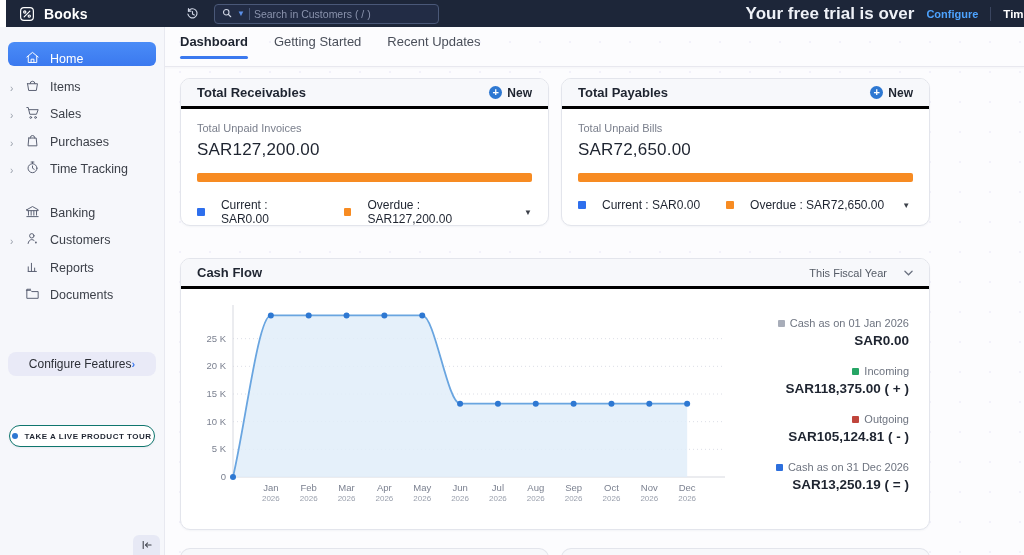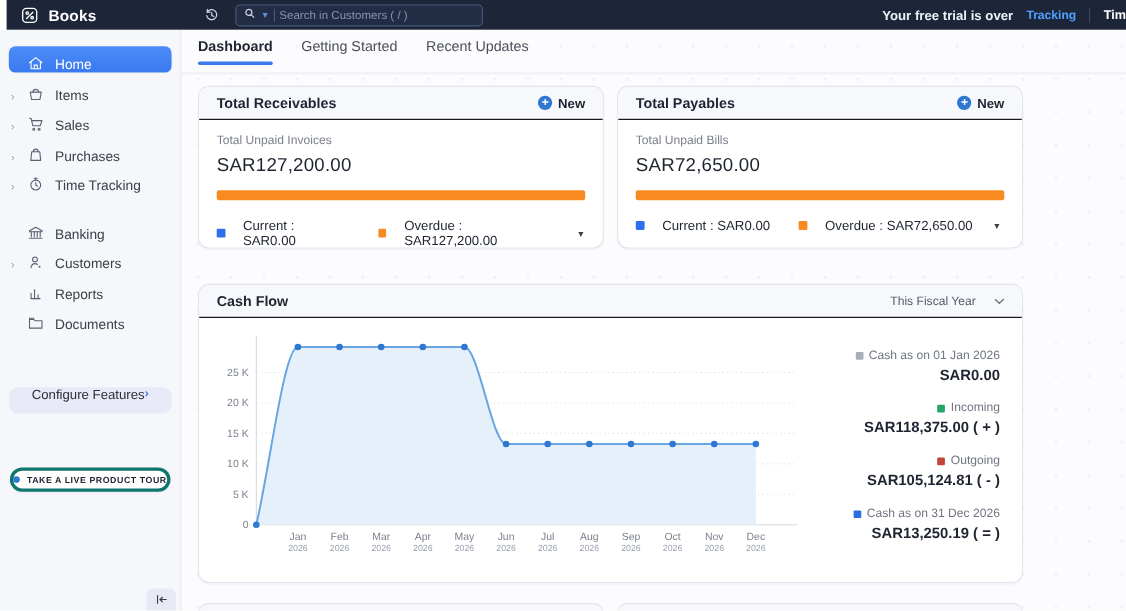--- a/index.html
+++ b/index.html
@@ -14,43 +14,43 @@
   .app-name { font-size:14px; font-weight:bold; letter-spacing:.2px; }
   .history-btn { margin-left:14px; margin-right:14px; cursor:pointer; display:flex; align-items:center; }
   .searchbox { width:225px; height:20px; border:1px solid #4a5878; border-radius:4px;
     background:#222c45; display:flex; align-items:center; padding:0 6px; gap:4px; }
   .searchbox input { flex:1; background:transparent; border:none; outline:none;
     color:#cfd5e4; font-size:10.5px; font-family:"Liberation Sans",sans-serif; }
   .searchbox input::placeholder { color:#8a93ad; }
   .search-chev { color:#5b8fe8; font-size:8px; }
   .search-divider { width:1px; height:12px; background:#4a5878; }
   .topbar-right { margin-left:auto; display:flex; align-items:center; gap:12px; padding-right:0; }
-  .trial-text { font-size:12px; color:#eef1f7; font-weight:bold; }
+  .trial-text { font-size:17px; color:#eef1f7; font-weight:bold; }
   .subscribe { font-size:11px; color:#4da3ff; font-weight:bold; cursor:pointer; }
   .top-divider { width:1px; height:14px; background:#3a4560; }
   .org-name { font-size:11.5px; font-weight:bold; color:#fff; white-space:nowrap; }
 
   
   .sidebar { position:absolute; top:27px; left:0; width:165px; height:528px;
     background:#f6f7fb; border-right:1px solid #e8e9f0; z-index:20; }
   .nav-item { height:27.5px; display:flex; align-items:flex-end; padding-left:10px;
     cursor:pointer; color:#3c4049; font-size:12.5px; position:relative; }
   .nav-item .chev { width:14px; font-size:10px; color:#9aa0ab; }
   .nav-item .no-chev { width:14px; }
   .nav-item .nav-icon { width:17px; height:17px; margin-right:9px; color:#5a6072; display:flex; }
   .nav-item.active { background:linear-gradient(#4a8cf7,#3b79ef); color:#fff;
     margin:0 8px; border-radius:6px; padding-left:2px; height:24px; }
   .nav-item.active .nav-icon { color:#fff; margin-left:14px; }
   .nav-group-gap { height:16px; }
   .sidebar-top-pad { height:15px; }
   .configure-pill { margin:50px 8px 0 8px; height:24px; background:#e9eaf7; border-radius:8px;
-    display:flex; justify-content:center; gap:0; cursor:pointer;
+    display:flex; align-items:center; justify-content:center; gap:0; cursor:pointer;
     font-size:12px; color:#2c2f36; }
   .configure-pill .chev-r { color:#3b79ef; font-size:11px; font-weight:bold; }
-  .tour-pill { margin:49px 9px 0 9px; height:22px; background:#fff; border:3px solid #0f766e;
+  .tour-pill { margin:49px 9px 0 9px; height:22px; background:#fff; border:1px solid #0f766e;
     border-radius:12px; display:flex; align-items:center; justify-content:center; gap:6px;
     cursor:pointer; box-shadow:0 1px 2px rgba(30,40,70,.06); }
   .tour-dot { width:6px; height:6px; border-radius:50%; background:#2e78d2; }
   .tour-label { font-size:8px; font-weight:bold; letter-spacing:.5px; color:#1e2430; }
   .collapse-btn { position:absolute; bottom:0; right:4px; width:27px; height:20px;
     background:#e7e9f5; border-radius:6px 6px 0 0; display:flex; align-items:center;
     justify-content:center; cursor:pointer; color:#3c4049; }
 
   
   .main { position:absolute; top:27px; left:165px; width:859px; height:528px;
@@ -62,21 +62,21 @@
   .tab { font-size:13px; color:#4a4f5a; padding-bottom:10px; cursor:pointer; position:relative; }
   .tab.active { color:#1e2430; font-weight:bold; }
   .tab.active::after { content:""; position:absolute; left:0; right:0; bottom:0;
     height:3px; border-radius:2px; background:#3b79ef; }
 
   .content { padding:11px 0 0 15px; width:765px; }
   .card { background:#fff; border:1px solid #e3e5ec; border-radius:10px;
     box-shadow:0 1px 2px rgba(30,40,70,.04); overflow:hidden; }
   .cards-row { display:flex; gap:12px; }
   .cards-row .card { width:369px; height:148px; }
-  .card-header { background:#f7f8fb; border-bottom:1px solid #000000; height:30px;
+  .card-header { background:#f7f8fb; border-bottom:3px solid #000000; height:30px;
     display:flex; align-items:center; justify-content:space-between; padding:0 16px; }
   .card-title { font-size:13px; font-weight:bold; color:#1e2430; }
   .new-btn { display:flex; align-items:center; gap:5px; cursor:pointer; }
   .plus-circle { width:13px; height:13px; border-radius:50%; background:#2e78d2; color:#fff;
     font-size:11px; line-height:12px; text-align:center; font-weight:bold; }
   .new-label { font-size:12px; font-weight:bold; color:#1e2430; }
   .card-body { padding:13px 16px 0 16px; }
   .subtitle { font-size:11px; color:#7a7f8c; }
   .amount { font-size:17px; color:#1e2430; margin-top:6px; letter-spacing:.2px; }
   .bar { height:9px; border-radius:2px; background:#f78b22; margin:13px 0 16px 0; }
@@ -130,21 +130,21 @@
         <circle cx="10.5" cy="10.5" r="5.5"></circle>
           <path d="m15 15 4.5 4.5"></path>
       </svg>
     </span>
     <span class="search-chev">▼</span>
     <span class="search-divider"></span>
     <input type="text" value="" placeholder="Search in Customers ( / )" style="">
   </div>
   <div class="topbar-right">
     <span class="trial-text">Your free trial is over</span>
-    <span class="subscribe">Tracking</span>
+    <span class="subscribe">Configure</span>
     <span class="top-divider"></span>
     <span class="org-name">Time</span>
   </div>
 </div>
 
 <div class="sidebar">
   <div class="sidebar-top-pad"></div>
   <div id="sidebar-group-0">
       <div class="nav-item active">
         <span class="nav-icon">

